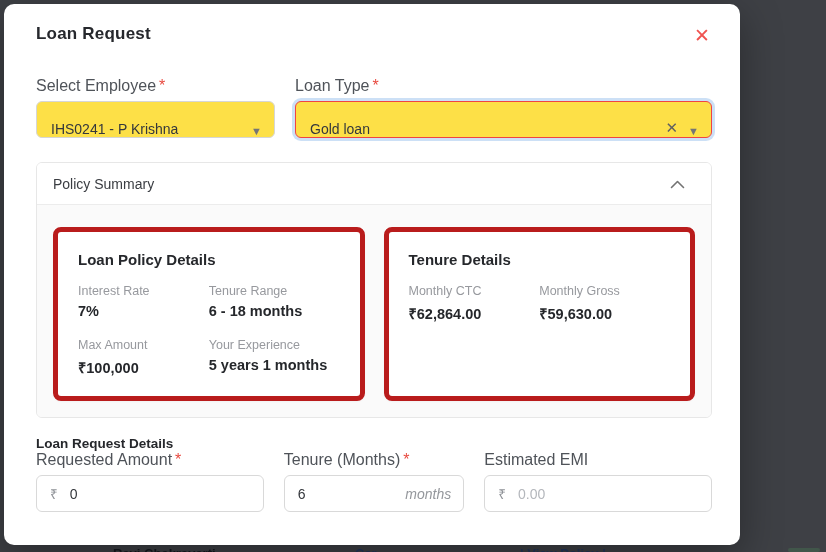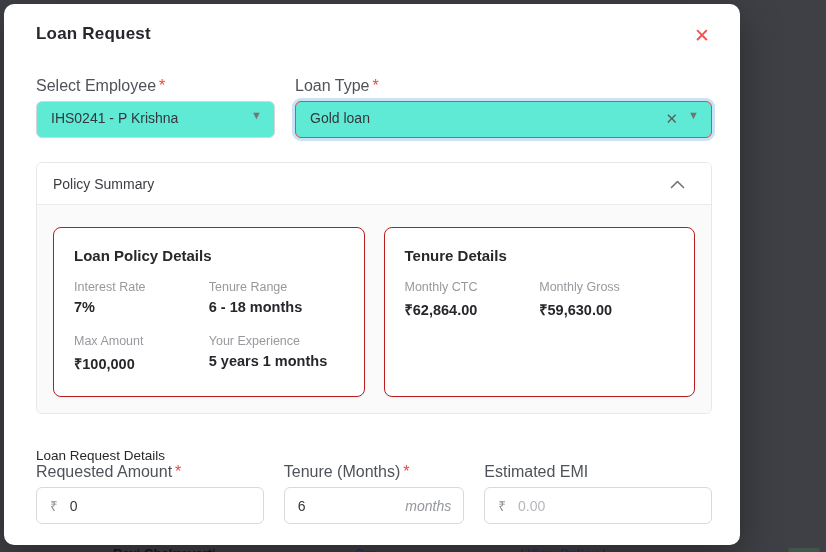--- a/index.html
+++ b/index.html
@@ -50,22 +50,22 @@
   .req { color: #e8493f; margin-left: 3px; }
 
   .top-grid { display: grid; grid-template-columns: 239px 1fr; column-gap: 20px; margin-top: 32px; }
   .bottom-grid { display: grid; grid-template-columns: 1fr 1fr 1fr; column-gap: 20px; margin-top: 0; }
 
   .control {
     margin-top: 6px;
     height: 37px;
     border: 1px solid #d6d6d6;
     border-radius: 6px;
-    background: #5eead4;
-    display: flex; align-items: flex-start;
+    background: #fde047;
+    display: flex; align-items: flex-end;
     padding: 8px 12px 0 14px;
     font-size: 14px; color: #34373c;
     cursor: pointer;
   }
   .control.focused {
     border: 1px solid #ef4444;
     box-shadow: 0 0 0 3px rgba(110,165,230,.35);
   }
   .control .value { flex: 0 1 auto; }
   .caret { margin-left: auto; color: #757575; font-size: 11px; line-height: 11px; }
@@ -89,32 +89,32 @@
   .policy-head-title { font-size: 14px; color: #3a3d42; }
   .chevron { display: inline-flex; padding-right: 8px; }
 
   .policy-body {
     background: #fafafa;
     padding: 22px 16px 16px 16px;
     display: grid; grid-template-columns: 1fr 1fr; column-gap: 19px;
   }
   .card {
     background: #fff;
-    border: 1px solid #b91c1c;
+    border: 5px solid #b91c1c;
     border-radius: 8px;
     box-shadow: 0 1px 2px rgba(0,0,0,.03);
     padding: 19px 20px;
     min-height: 170px;
   }
   .card-title { font-size: 15px; font-weight: 700; color: #26282c; margin-bottom: 16px; }
   .card-grid { display: grid; grid-template-columns: 1fr 1fr; row-gap: 19px; }
   .kv .k { font-size: 12.5px; color: #97999e; }
   .kv .v { font-size: 14.5px; font-weight: 600; color: #25272b; margin-top: 5px; }
 
-  .section-heading { margin-top: 34px; font-size: 13.5px; font-weight: 400; color: #26282c; }
+  .section-heading { margin-top: 18px; font-size: 13.5px; font-weight: 700; color: #26282c; }
 
   .input-wrap {
     margin-top: 6px;
     height: 37px;
     border: 1px solid #d9d9d9;
     border-radius: 6px;
     background: #fff;
     display: flex; align-items: center;
     padding: 0 12px 0 13px;
   }

